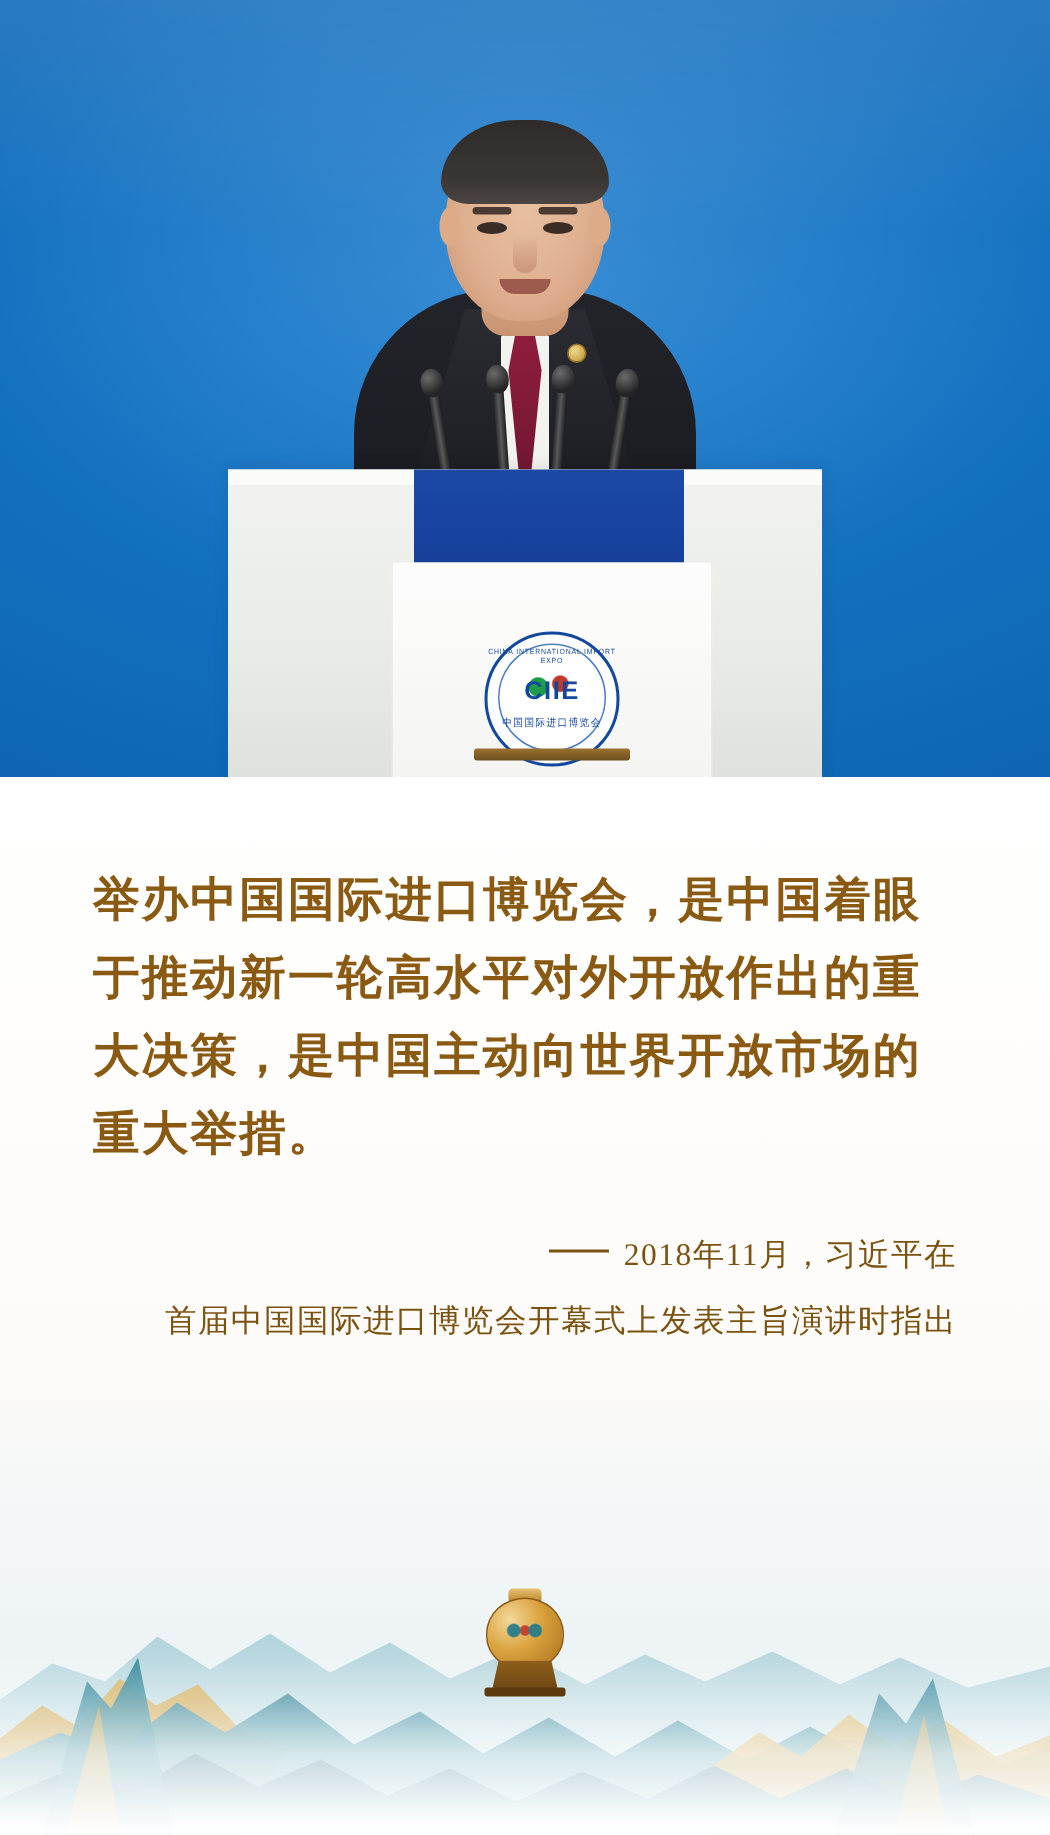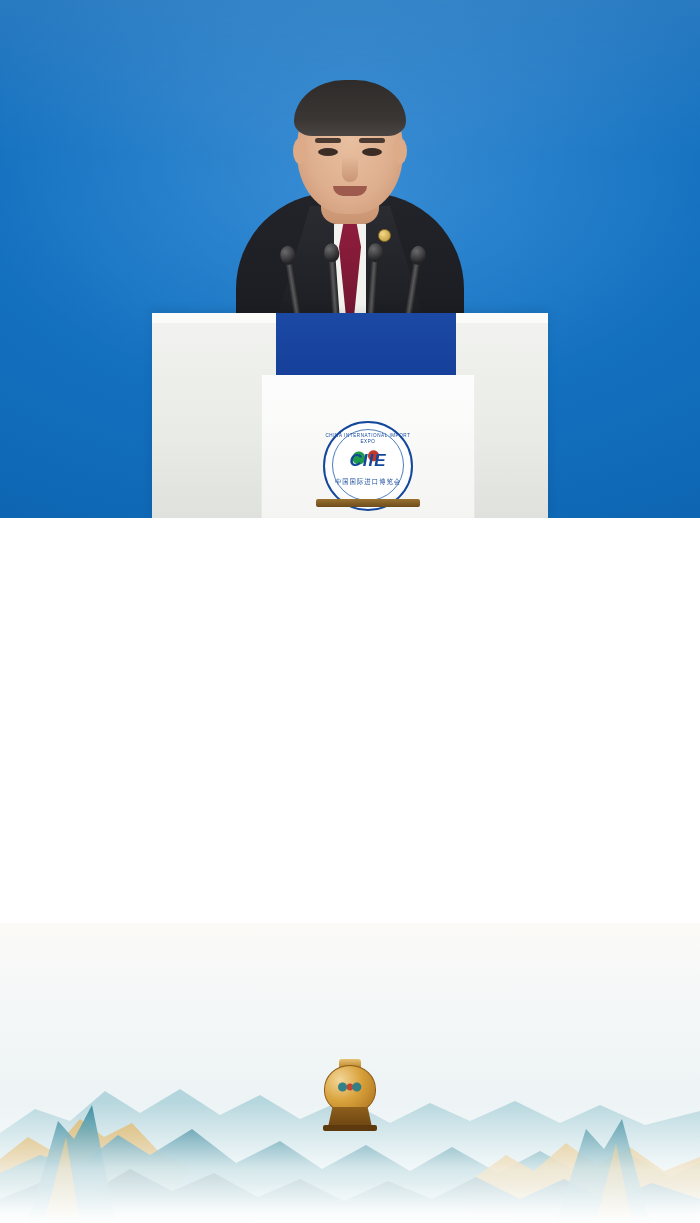--- a/index.html
+++ b/index.html
@@ -118,21 +118,20 @@
     position: absolute;
     left: 0;
     right: 0;
     top: 30px;
     text-align: center;
     font-family: "Liberation Sans", sans-serif;
     font-weight: bold;
     font-size: 17px;
     letter-spacing: 1px;
     color: #12479b;
-    font-style: italic;
   }
   .emblem-arc-top, .emblem-arc-bottom {
     position: absolute;
     left: 0;
     right: 0;
     text-align: center;
     font-family: "Liberation Sans", sans-serif;
     color: #12479b;
     transform: scaleX(0.92);
   }
@@ -516,20 +515,27 @@
           <div class="emblem-arc-top">CHINA INTERNATIONAL IMPORT EXPO</div>
           <div class="emblem-globe"></div>
           <div class="emblem-ciie">CIIE</div>
           <div class="emblem-arc-bottom">中国国际进口博览会</div>
           <div class="emblem-base"></div>
         </div>
       </div>
     </div>
   </div>
 
+  <div class="quote-area">
+    <div class="quote-text">举办中国国际进口博览会，是中国着眼于推动新一轮高水平对外开放作出的重大决策，是中国主动向世界开放市场的重大举措。</div>
+    <div class="attrib-line1">
+      <span class="attrib-dash"></span><span>2018年11月，习近平在</span>
+    </div>
+    <div class="attrib-line2">首届中国国际进口博览会开幕式上发表主旨演讲时指出</div>
+  </div>
 
   <div class="landscape">
 
     <svg class="ridge" viewBox="0 0 700 300" preserveAspectRatio="none" width="700" height="300">
       <defs>
         <linearGradient id="gFar" x1="0" y1="0" x2="0" y2="1">
           <stop offset="0%" stop-color="#a8cfd8"></stop>
           <stop offset="100%" stop-color="#dfeef1"></stop>
         </linearGradient>
         <linearGradient id="gMid" x1="0" y1="0" x2="0" y2="1">

